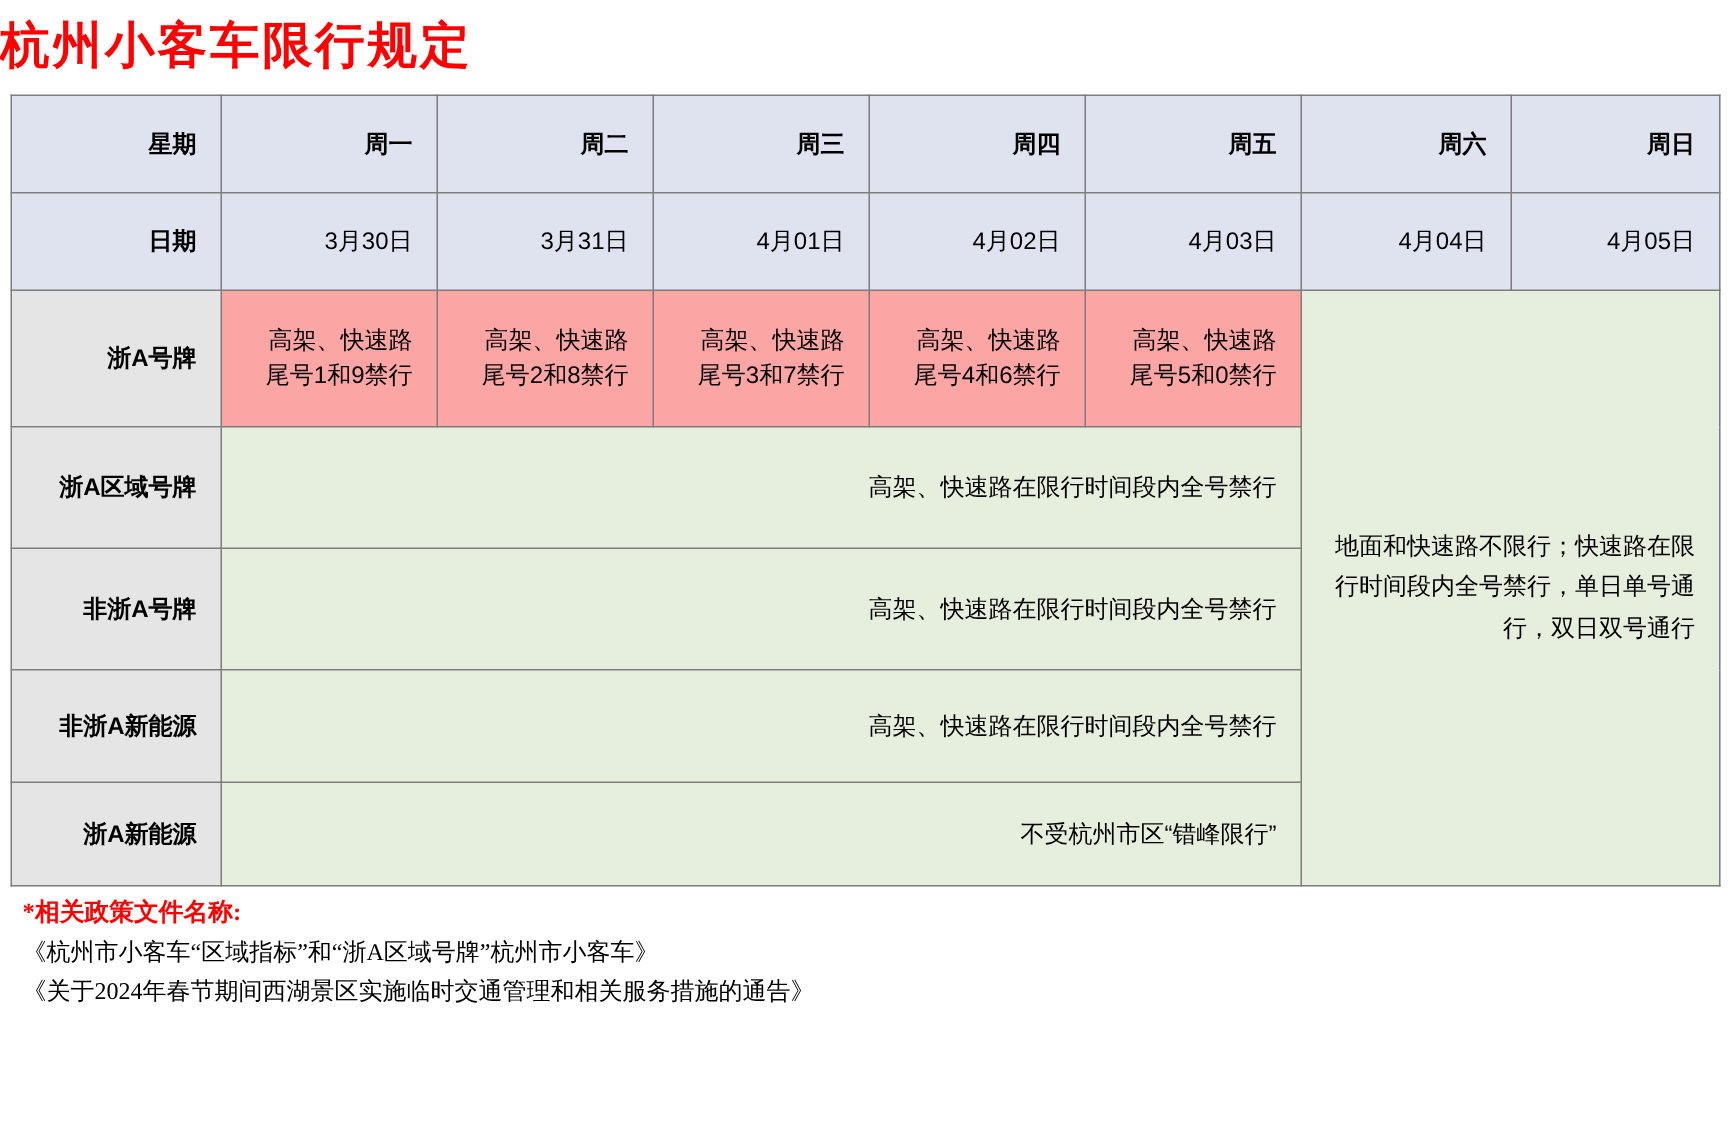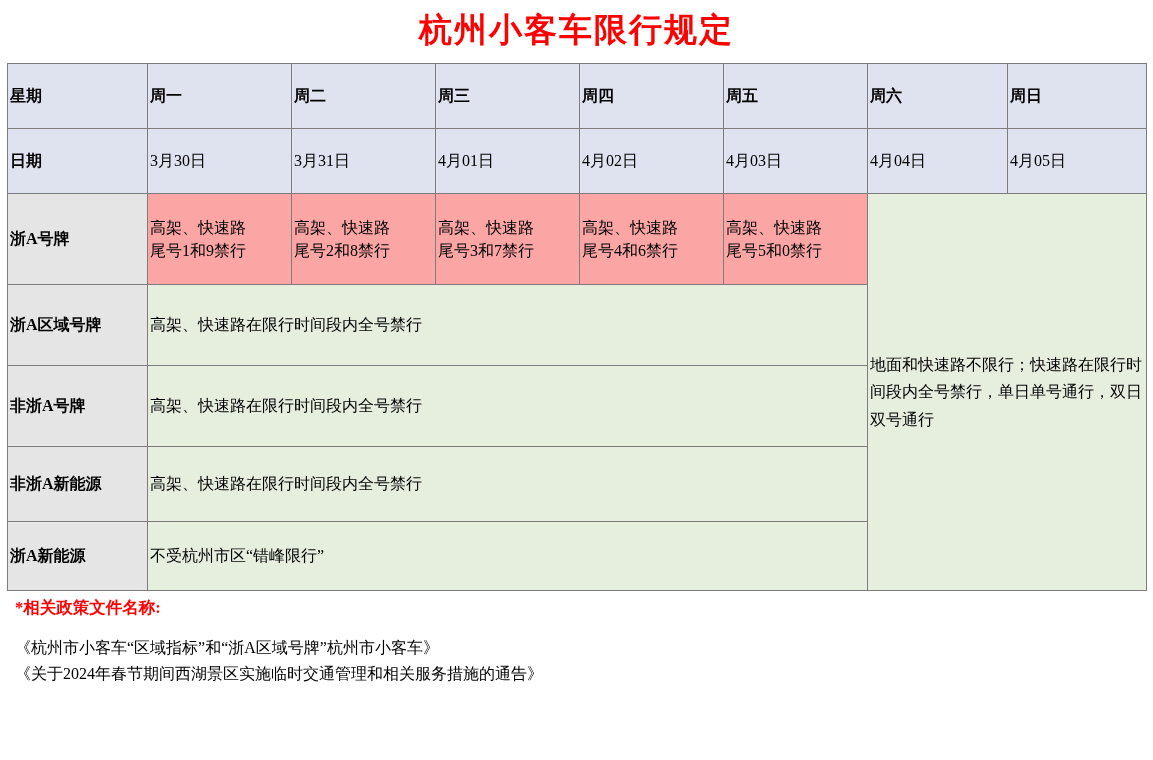--- a/index.html
+++ b/index.html
@@ -14,41 +14,41 @@
     color: #000000;
     overflow: hidden;
   }
   .page {
     width: 1153px;
     height: 760px;
     position: relative;
     box-sizing: border-box;
   }
   .title {
-    text-align: center;
+    text-align: left;
     color: #ff0000;
     font-size: 33px;
     font-weight: bold;
     letter-spacing: 2px;
     padding: 8px 0 10px 0;
     font-family: "Liberation Serif", "DejaVu Serif", serif;
   }
   table.main {
     border-collapse: collapse;
     width: 1139px;
     margin: 0 7px;
     table-layout: fixed;
   }
   table.main td, table.main th {
     border: 1px solid #7d7d7d;
-    text-align: left;
+    text-align: right;
     vertical-align: middle;
     font-size: 16px;
-    padding: 6px 2px;
-    font-family: Liberation Serif, serif;
+    padding: 6px 16px;
+    font-family: Liberation Sans, sans-serif;
   }
   .hdr {
     background: #dfe3f0;
     font-weight: bold;
     font-size: 19px;
     height: 52px;
   }
   .hdr2 {
     background: #dfe3f0;
     font-size: 19px;
@@ -78,21 +78,21 @@
   }
   .notes {
     margin: 0 7px;
     padding: 6px 0 0 8px;
     font-family: "Liberation Serif", "DejaVu Serif", serif;
   }
   .notes-title {
     color: #ff0000;
     font-weight: bold;
     font-size: 16.5px;
-    margin-bottom: 16px;
+    margin-bottom: 4px;
   }
   .note-line {
     font-size: 16px;
     line-height: 1.62;
     color: #000;
   }
 </style>
 </head>
 <body>
 

